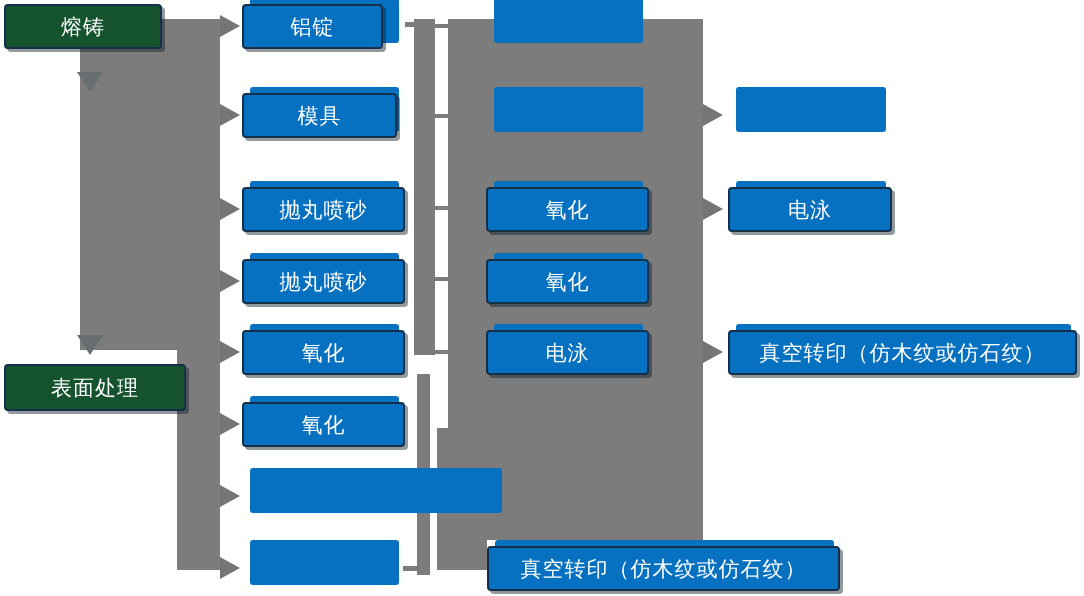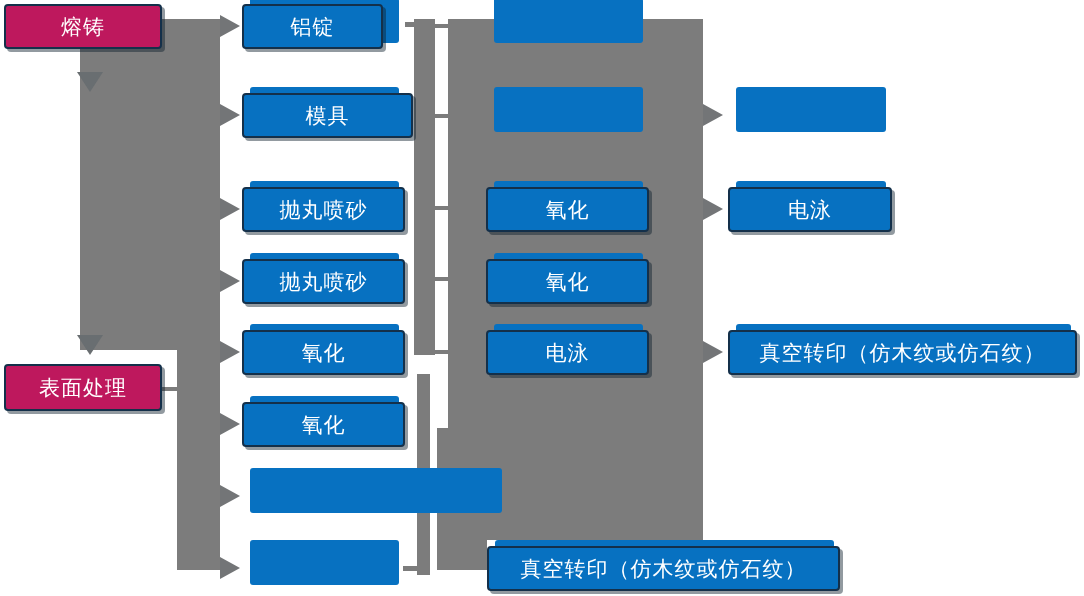--- a/index.html
+++ b/index.html
@@ -12,21 +12,21 @@
   .echo{position:absolute;height:45px;background:#0771C1;z-index:2;border-radius:3px;}
   
   .node{
     position:absolute;height:45px;box-sizing:border-box;z-index:3;
     display:flex;align-items:center;justify-content:center;
     color:#ffffff;font-size:21px;letter-spacing:1px;line-height:1;
     border:2px solid #14304A;border-radius:4px;
     box-shadow:3px 3px 0 rgba(13,30,45,0.45);
   }
   .node.light{background:#0771C1;}
-  .node.dark{background:#be185d;}
+  .node.dark{background:#14532d;}
   
   .arr-r{
     position:absolute;width:0;height:0;z-index:2;
     border-top:11px solid transparent;border-bottom:11px solid transparent;
     border-left:20px solid #737577;
   }
   .arr-d{
     position:absolute;width:0;height:0;z-index:4;
     border-left:13px solid transparent;border-right:13px solid transparent;
     border-top:20px solid #696E71;
@@ -84,24 +84,24 @@
   <div class="echo" style="left:494px;top:87px;width:149px;"></div>
   <div class="echo" style="left:494px;top:181px;width:149px;"></div>
   <div class="echo" style="left:494px;top:253px;width:149px;"></div>
   <div class="echo" style="left:494px;top:324px;width:149px;"></div>
   <div class="echo" style="left:495px;top:540px;width:339px;"></div>
   <div class="echo" style="left:736px;top:87px;width:150px;"></div>
   <div class="echo" style="left:736px;top:181px;width:150px;"></div>
   <div class="echo" style="left:736px;top:324px;width:335px;"></div>
 
   <div class="node dark" style="left:4px;top:4px;width:158px;">熔铸</div>
-  <div class="node dark" style="left:4px;top:364px;width:158px;height:47px;">表面处理</div>
+  <div class="node dark" style="left:4px;top:364px;width:182px;height:47px;">表面处理</div>
 
   <div class="node light" style="left:242px;top:4px;width:141px;">铝锭</div>
-  <div class="node light" style="left:242px;top:93px;width:171px;">模具</div>
+  <div class="node light" style="left:242px;top:93px;width:155px;">模具</div>
   <div class="node light" style="left:242px;top:187px;width:163px;">抛丸喷砂</div>
   <div class="node light" style="left:242px;top:259px;width:163px;">抛丸喷砂</div>
   <div class="node light" style="left:242px;top:330px;width:163px;">氧化</div>
   <div class="node light" style="left:242px;top:402px;width:163px;">氧化</div>
 
   <div class="node light" style="left:486px;top:187px;width:163px;">氧化</div>
   <div class="node light" style="left:486px;top:259px;width:163px;">氧化</div>
   <div class="node light" style="left:486px;top:330px;width:163px;">电泳</div>
   <div class="node light" style="left:487px;top:546px;width:353px;">真空转印（仿木纹或仿石纹）</div>
 

